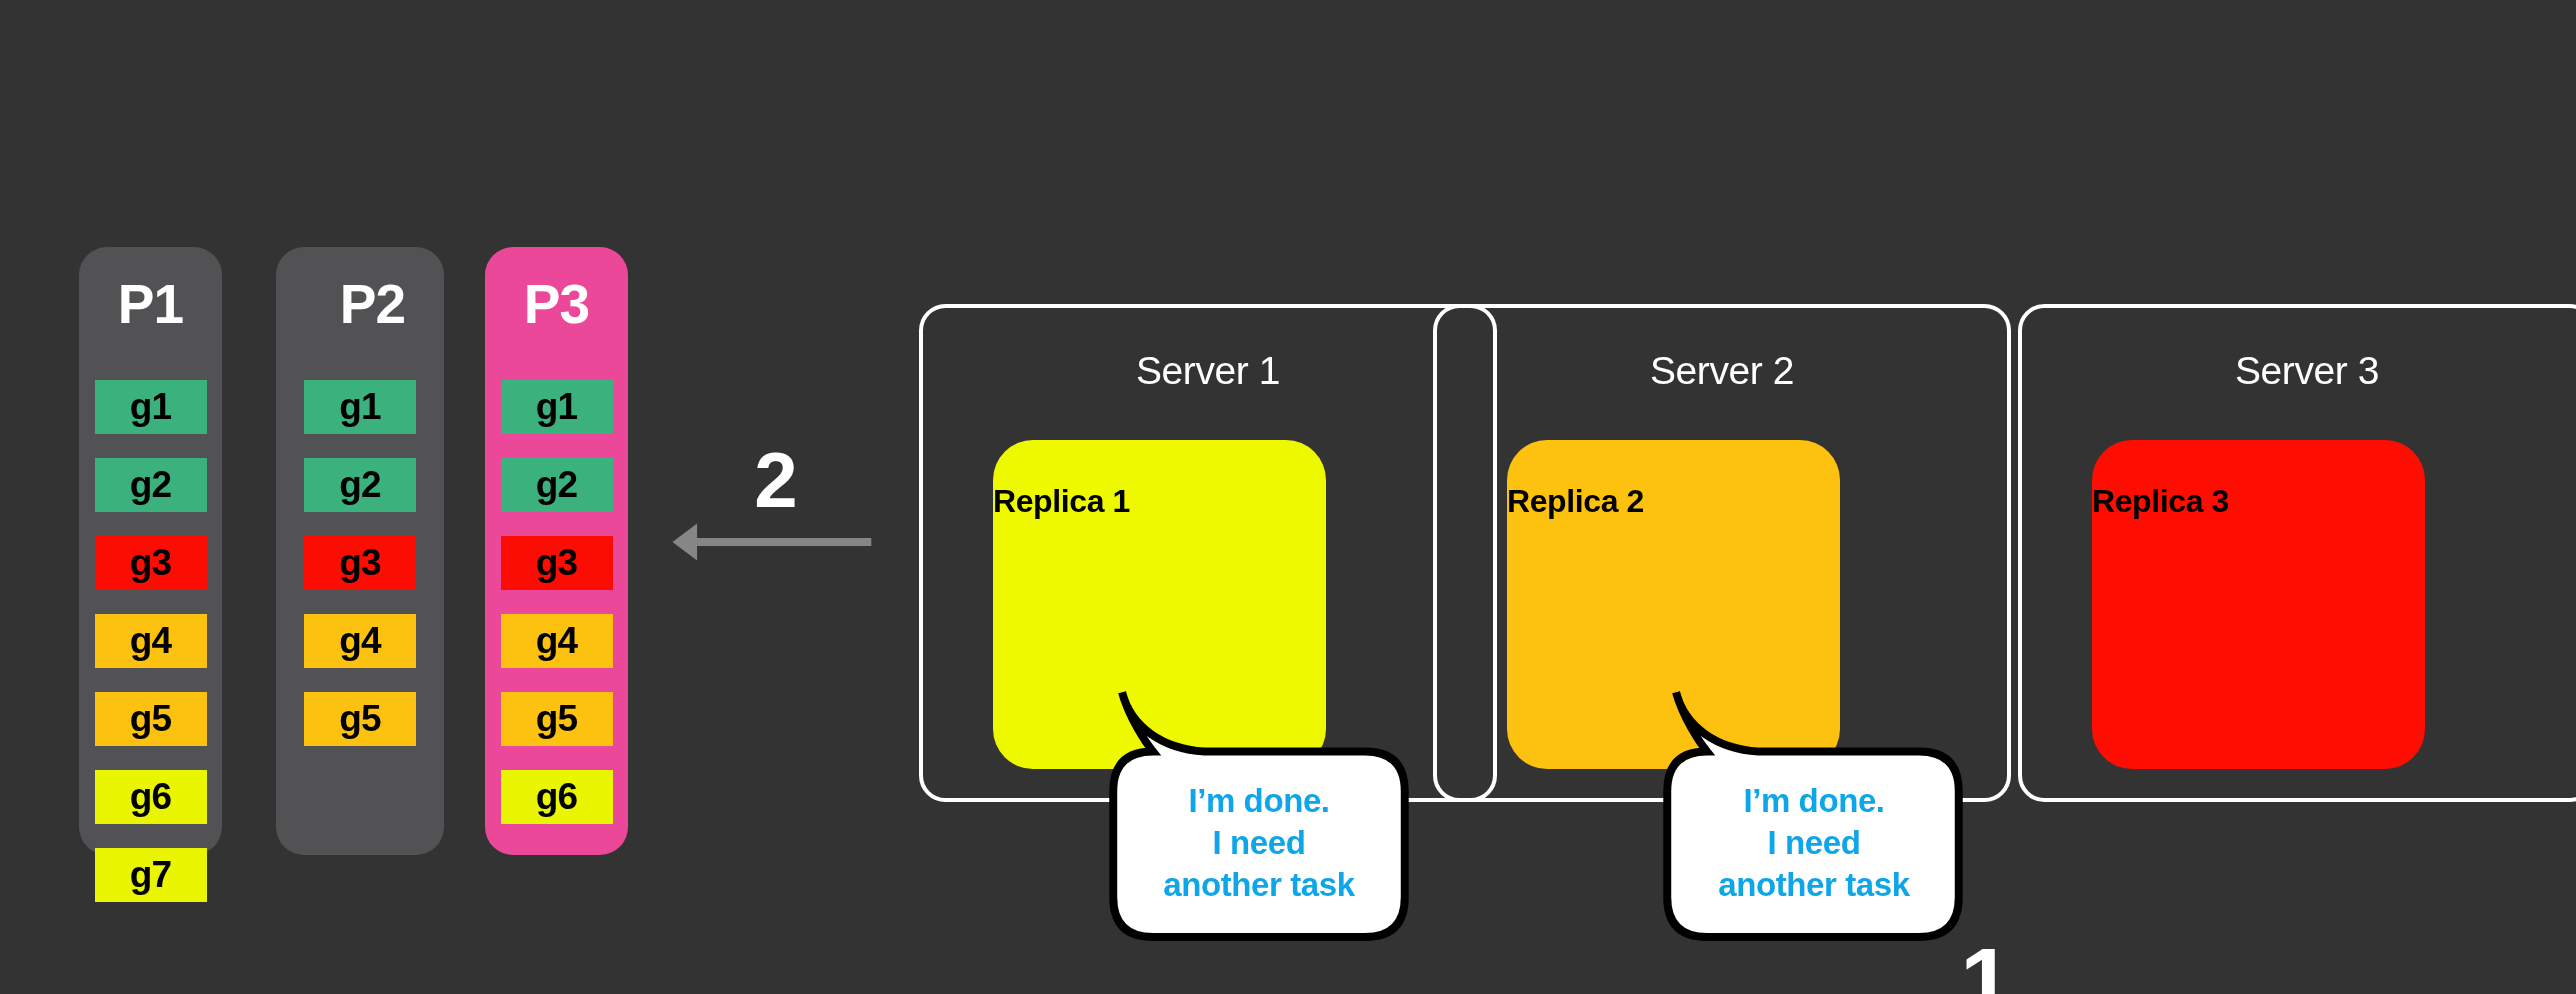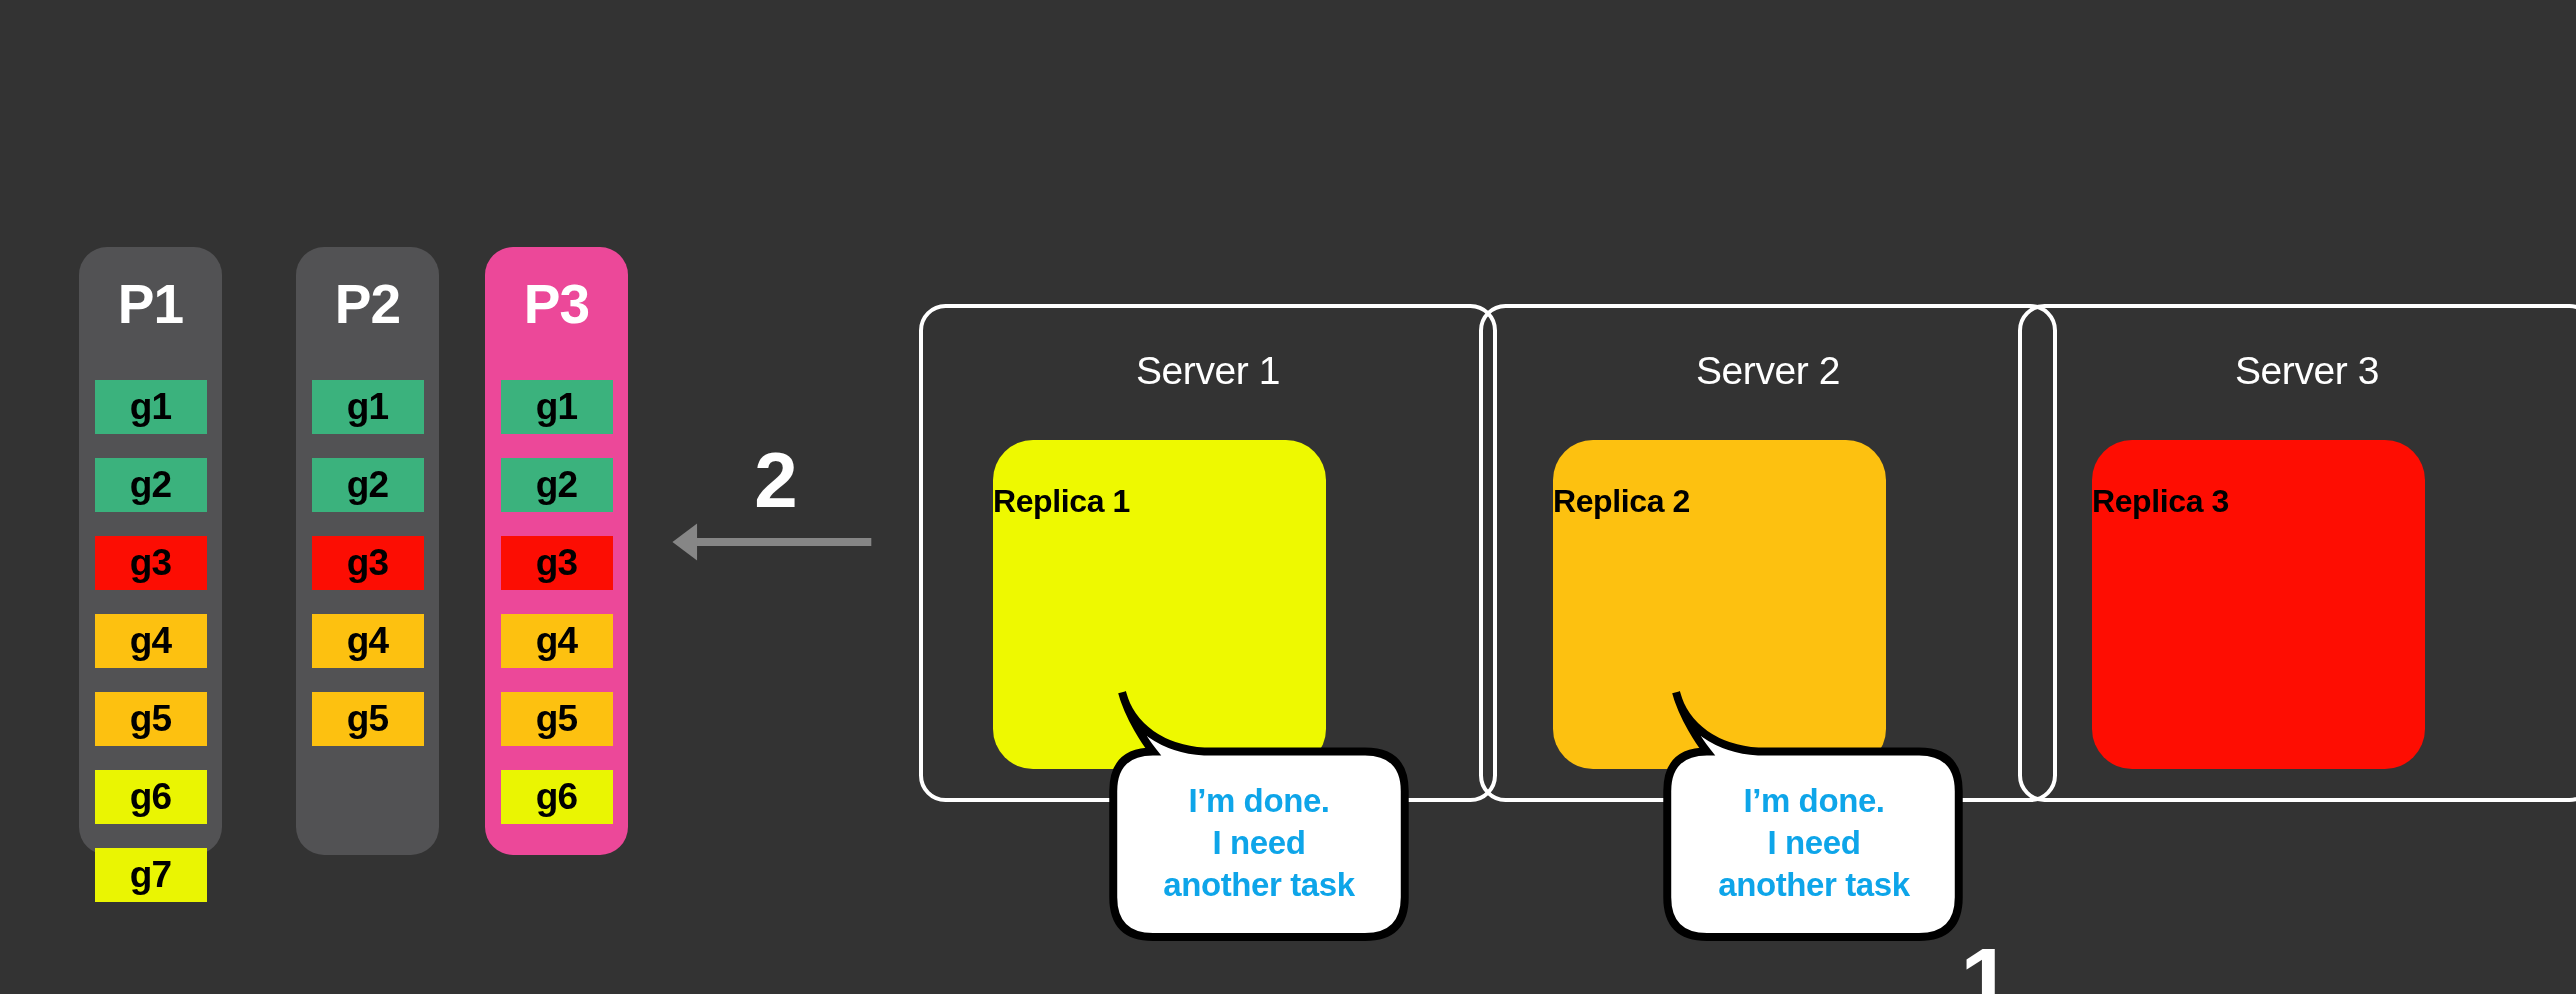--- a/index.html
+++ b/index.html
@@ -86,21 +86,21 @@
     <div class="cell" style="background: rgb(59, 178, 125);">g1</div>
     <div class="cell" style="background: rgb(59, 178, 125);">g2</div>
     <div class="cell" style="background: rgb(252, 13, 3);">g3</div>
     <div class="cell" style="background: rgb(253, 193, 16);">g4</div>
     <div class="cell" style="background: rgb(253, 193, 16);">g5</div>
     <div class="cell" style="background: rgb(234, 245, 2);">g6</div>
     <div class="cell" style="background: rgb(234, 245, 2);">g7</div>
   </div>
 </div>
 
-<div class="partition" style="left: 296px; background: rgb(82, 82, 84);">
+<div class="partition" style="left: 276px; background: rgb(82, 82, 84); padding-left: 25px;">
   <div class="p-title">P2</div>
   <div class="cells">
     <div class="cell" style="background: rgb(59, 178, 125);">g1</div>
     <div class="cell" style="background: rgb(59, 178, 125);">g2</div>
     <div class="cell" style="background: rgb(252, 13, 3);">g3</div>
     <div class="cell" style="background: rgb(253, 193, 16);">g4</div>
     <div class="cell" style="background: rgb(253, 193, 16);">g5</div>
   </div>
 </div>
 
@@ -122,21 +122,21 @@
   <polygon points="8,25 36,4 36,46" fill="#868686"></polygon>
 </svg>
 
 <div class="server" style="left:919px">
   <div class="server-title">Server 1</div>
   <div class="replica" style="background: rgb(238, 249, 0);">
     <div class="replica-title">Replica 1</div>
   </div>
 </div>
 
-<div class="server" style="left:1479px">
+<div class="server" style="left:1433px">
   <div class="server-title">Server 2</div>
   <div class="replica" style="background: rgb(253, 193, 16);">
     <div class="replica-title">Replica 2</div>
   </div>
 </div>
 
 <div class="server" style="left:2018px">
   <div class="server-title">Server 3</div>
   <div class="replica" style="background: rgb(254, 13, 2);">
     <div class="replica-title">Replica 3</div>

